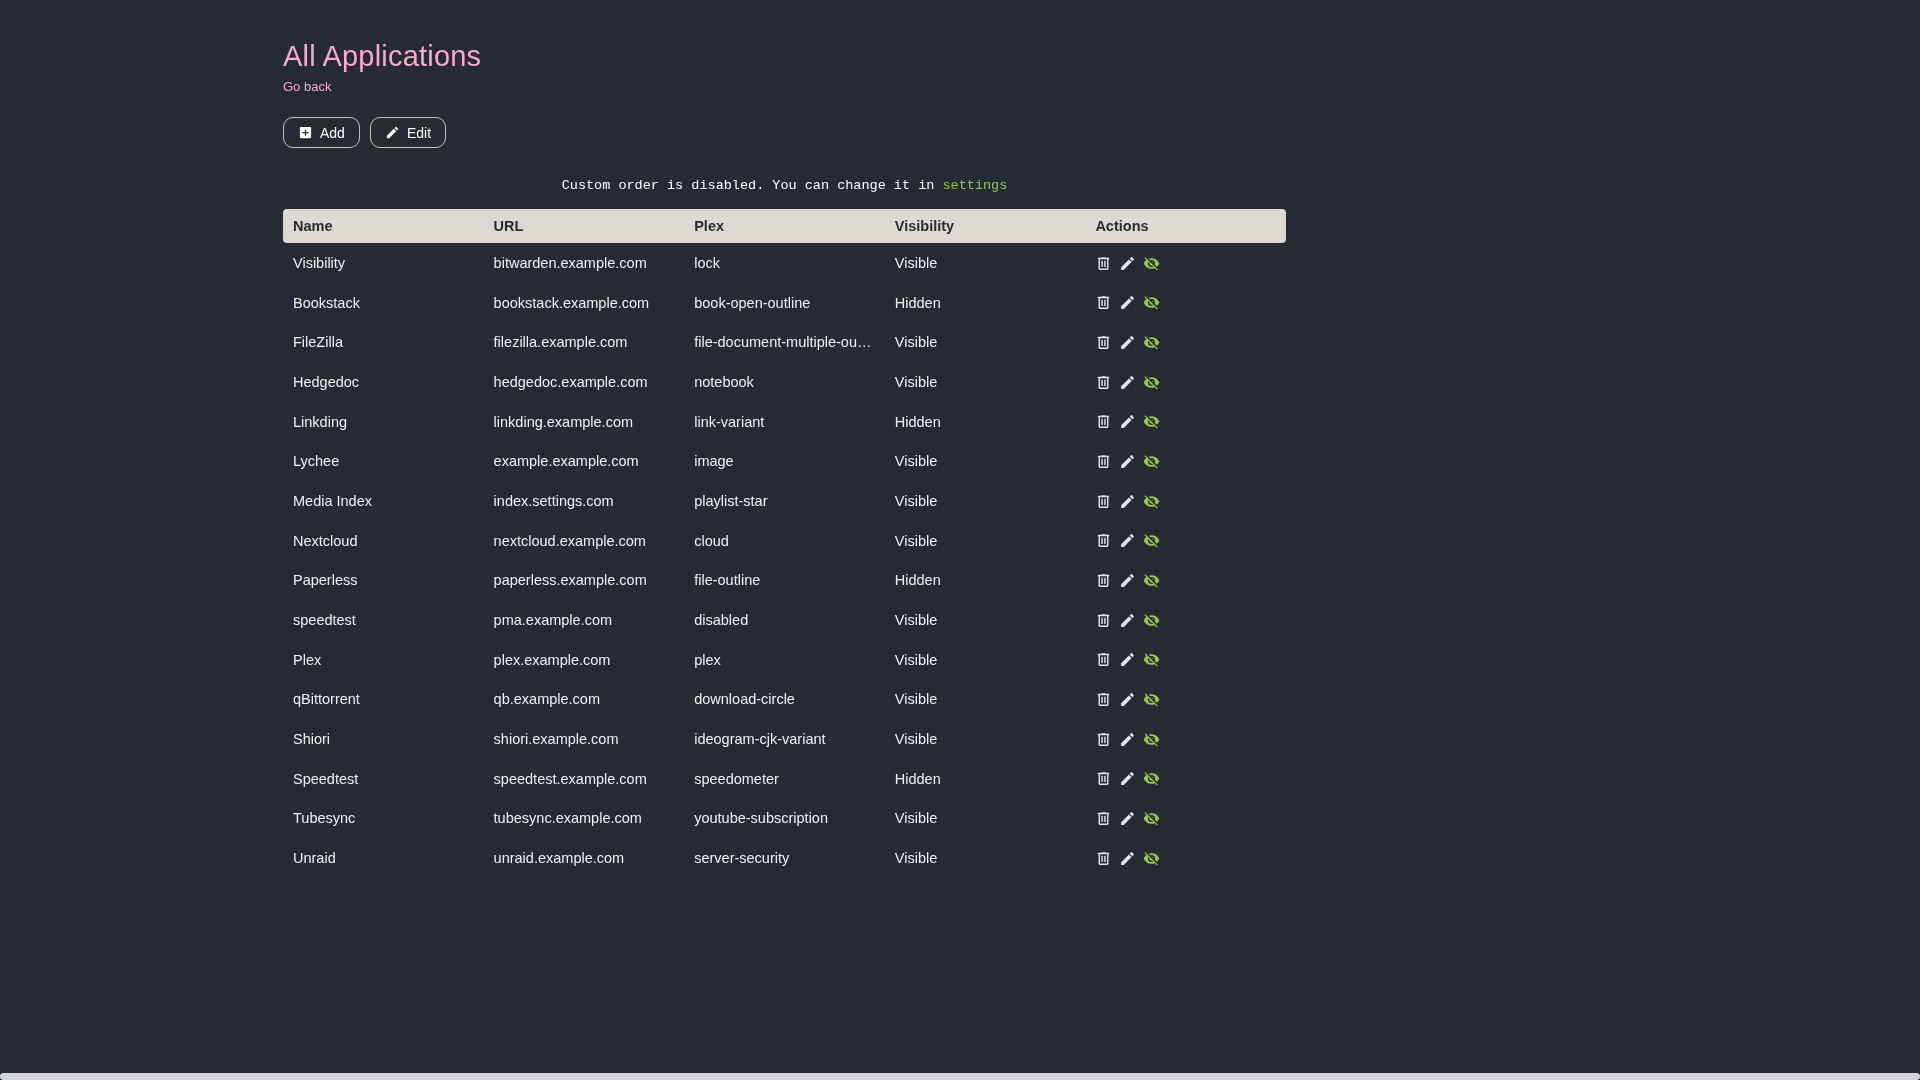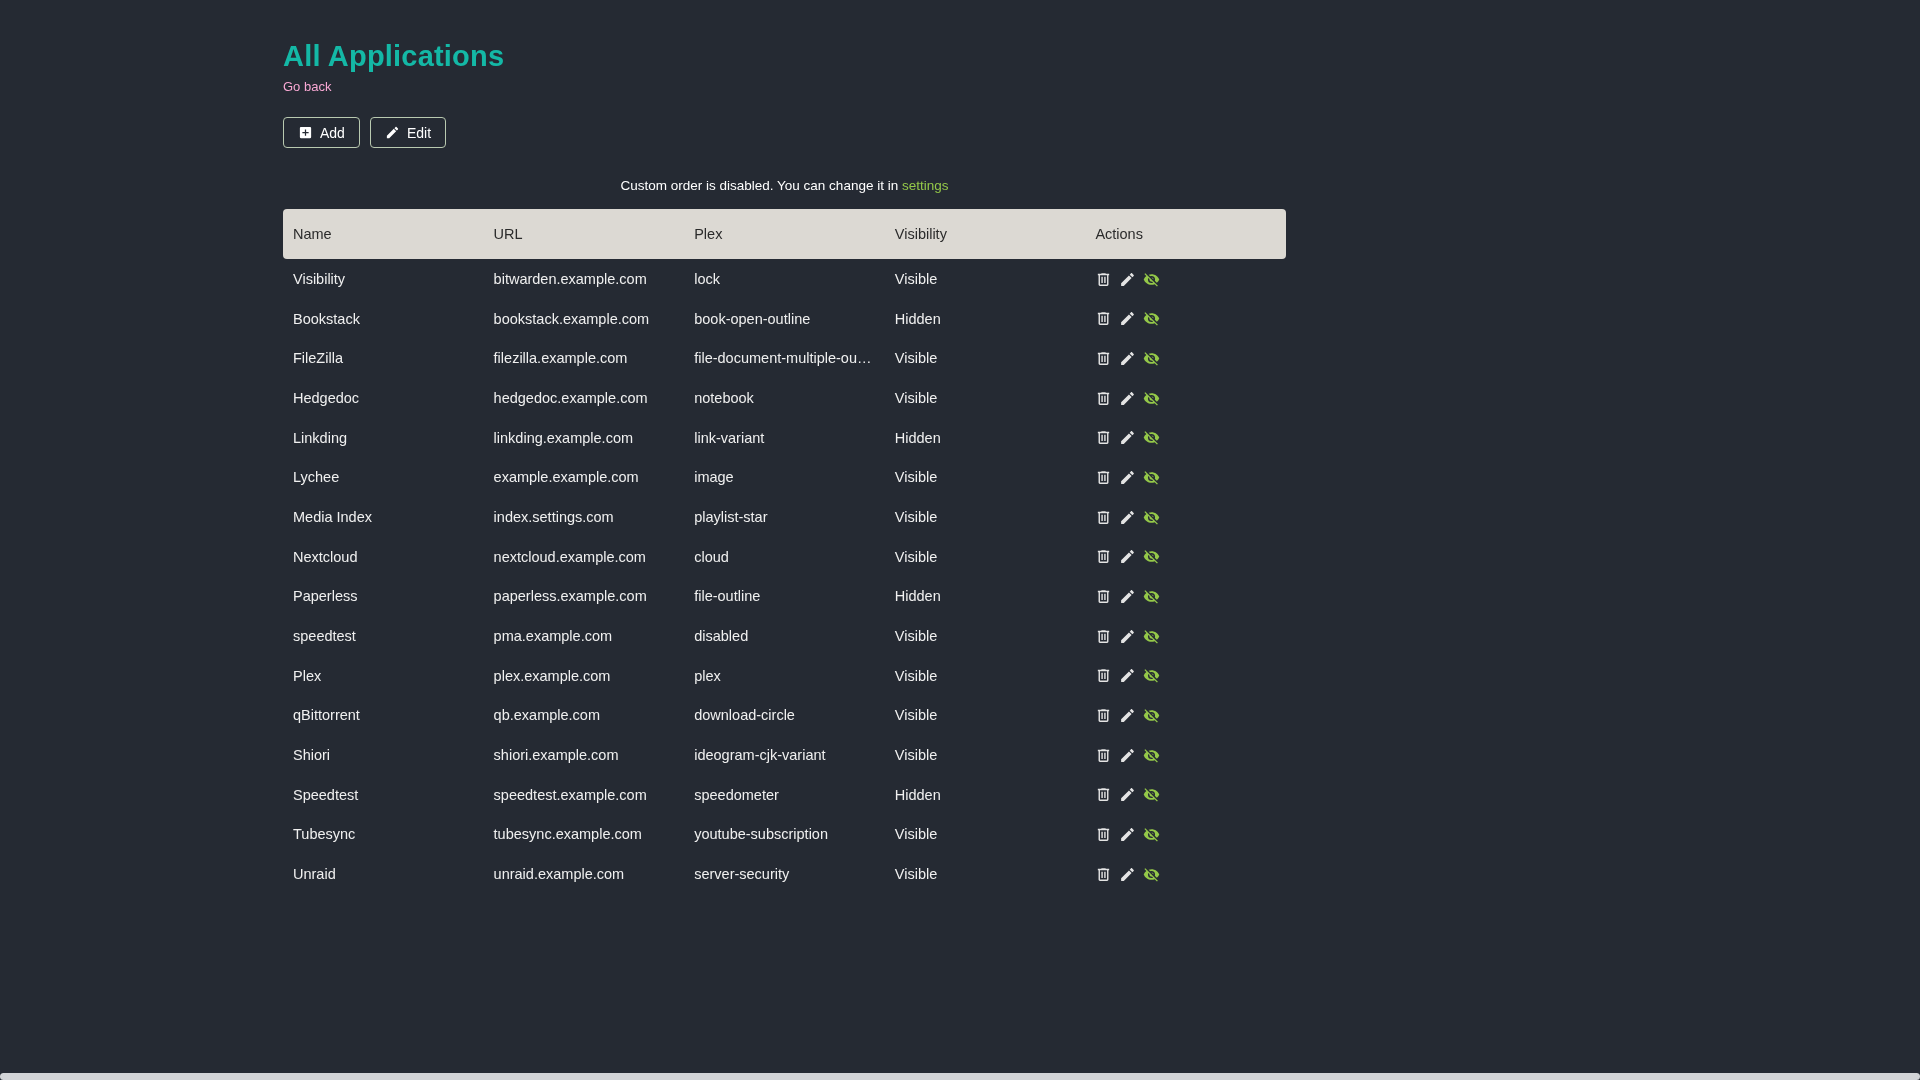--- a/index.html
+++ b/index.html
@@ -13,22 +13,22 @@
     height: 1080px;
     overflow: hidden;
   }
   .container {
     width: 1003px;
     margin-left: 283px;
     padding-top: 40px;
   }
   h1.page-title {
     font-size: 29px;
-    font-weight: bold;
-    color: #14b8a6;
+    font-weight: normal;
+    color: #f9a8d4;
     margin: 0 0 4px 0;
     letter-spacing: 0.2px;
   }
   .go-back {
     font-size: 13px;
     color: #f9a8d4;
     cursor: pointer;
     display: inline-block;
     text-decoration: none;
   }
@@ -40,48 +40,49 @@
   .btn {
     display: inline-flex;
     align-items: center;
     gap: 7px;
     background: transparent;
     border: 1px solid #b9c9b0;
     color: #ffffff;
     font-size: 14px;
     font-family: inherit;
     padding: 7px 14px;
-    border-radius: 4px;
+    border-radius: 10px;
     cursor: pointer;
     line-height: 1;
   }
   .btn svg { width: 15px; height: 15px; fill: #ffffff; display: block; }
   .notice {
     text-align: center;
     font-size: 13.5px;
     color: #ffffff;
     margin: 30px 0 16px 0;
+    font-family: Liberation Mono, monospace;
   }
   .notice a {
     color: #94c849;
     text-decoration: none;
     cursor: pointer;
   }
   table.apps-table {
     width: 100%;
     border-collapse: collapse;
     table-layout: fixed;
   }
   table.apps-table thead th {
     background: #dcd9d3;
     color: #2b2b2b;
     text-align: left;
-    font-weight: normal;
+    font-weight: bold;
     font-size: 14.5px;
-    padding: 17px 10px;
+    padding: 9px 10px;
   }
   table.apps-table thead th:first-child { border-top-left-radius: 4px; border-bottom-left-radius: 4px; }
   table.apps-table thead th:last-child  { border-top-right-radius: 4px; border-bottom-right-radius: 4px; }
   table.apps-table tbody td {
     padding: 11px 10px;
     font-size: 14.5px;
     color: #f0f0f0;
     white-space: nowrap;
     overflow: hidden;
     text-overflow: ellipsis;

